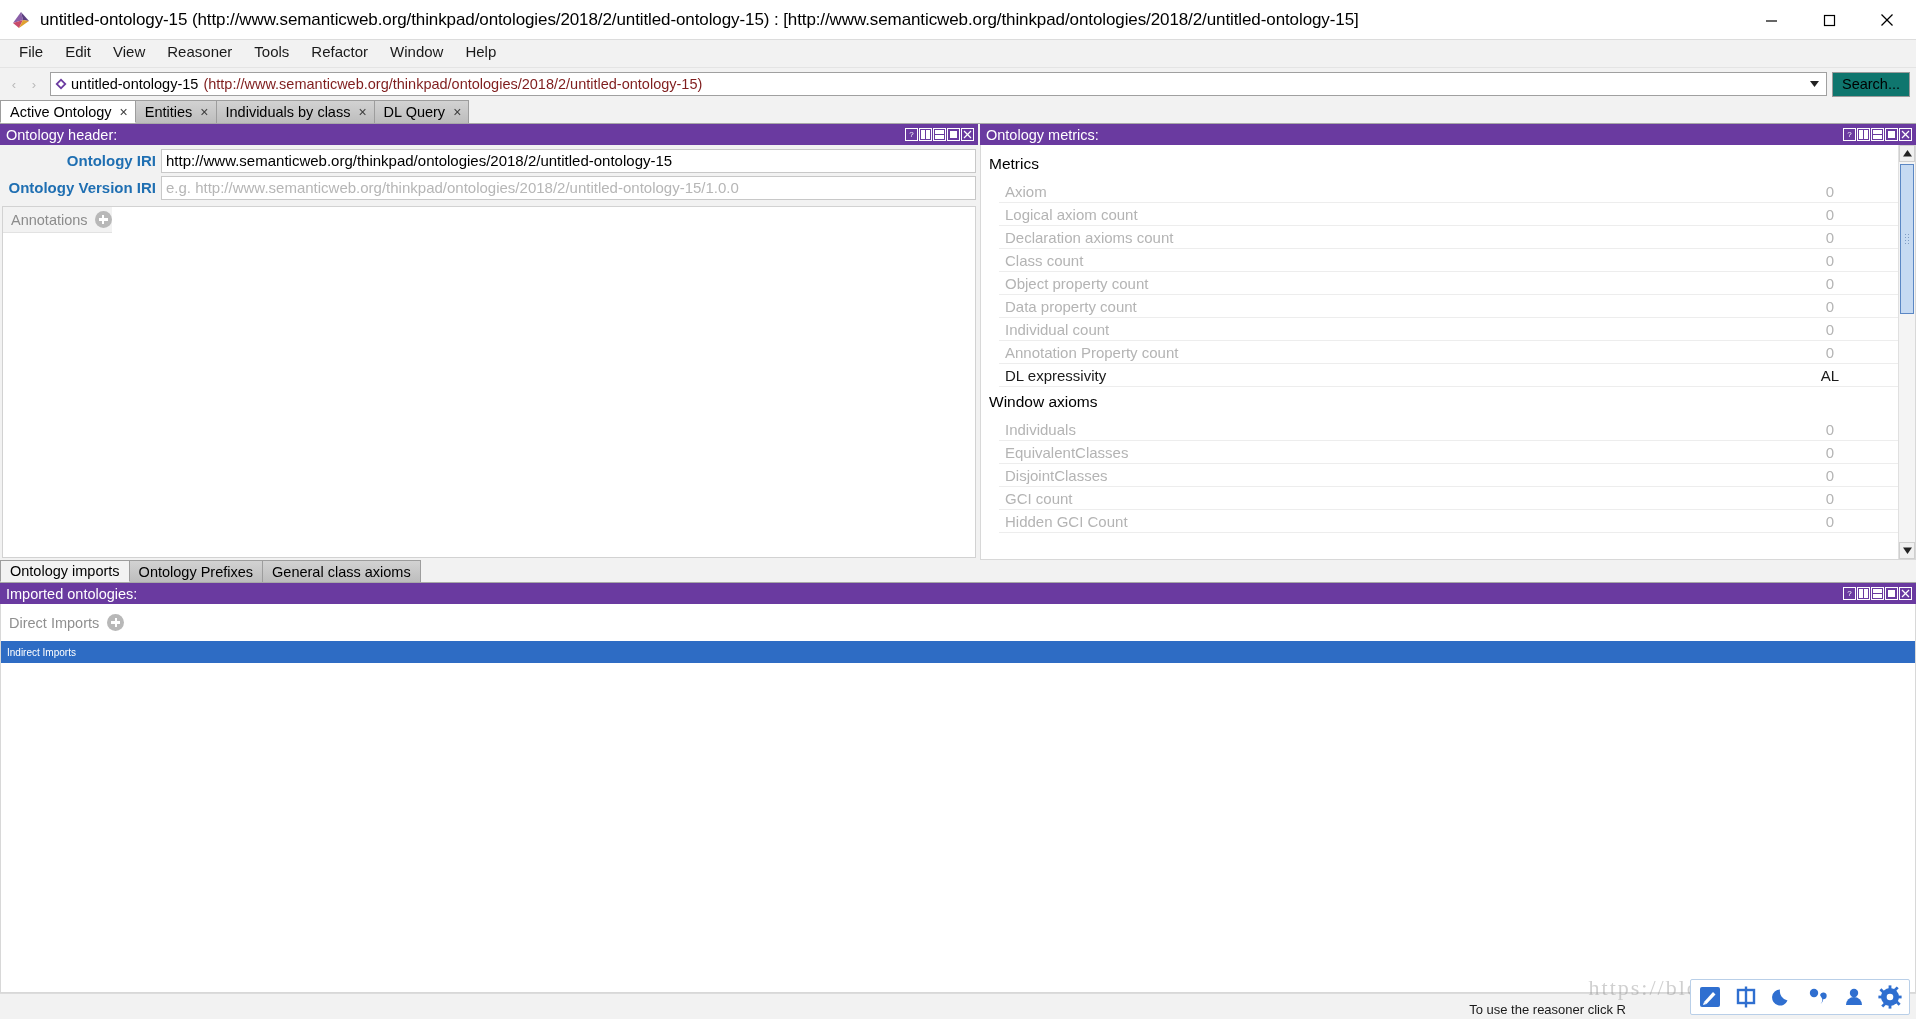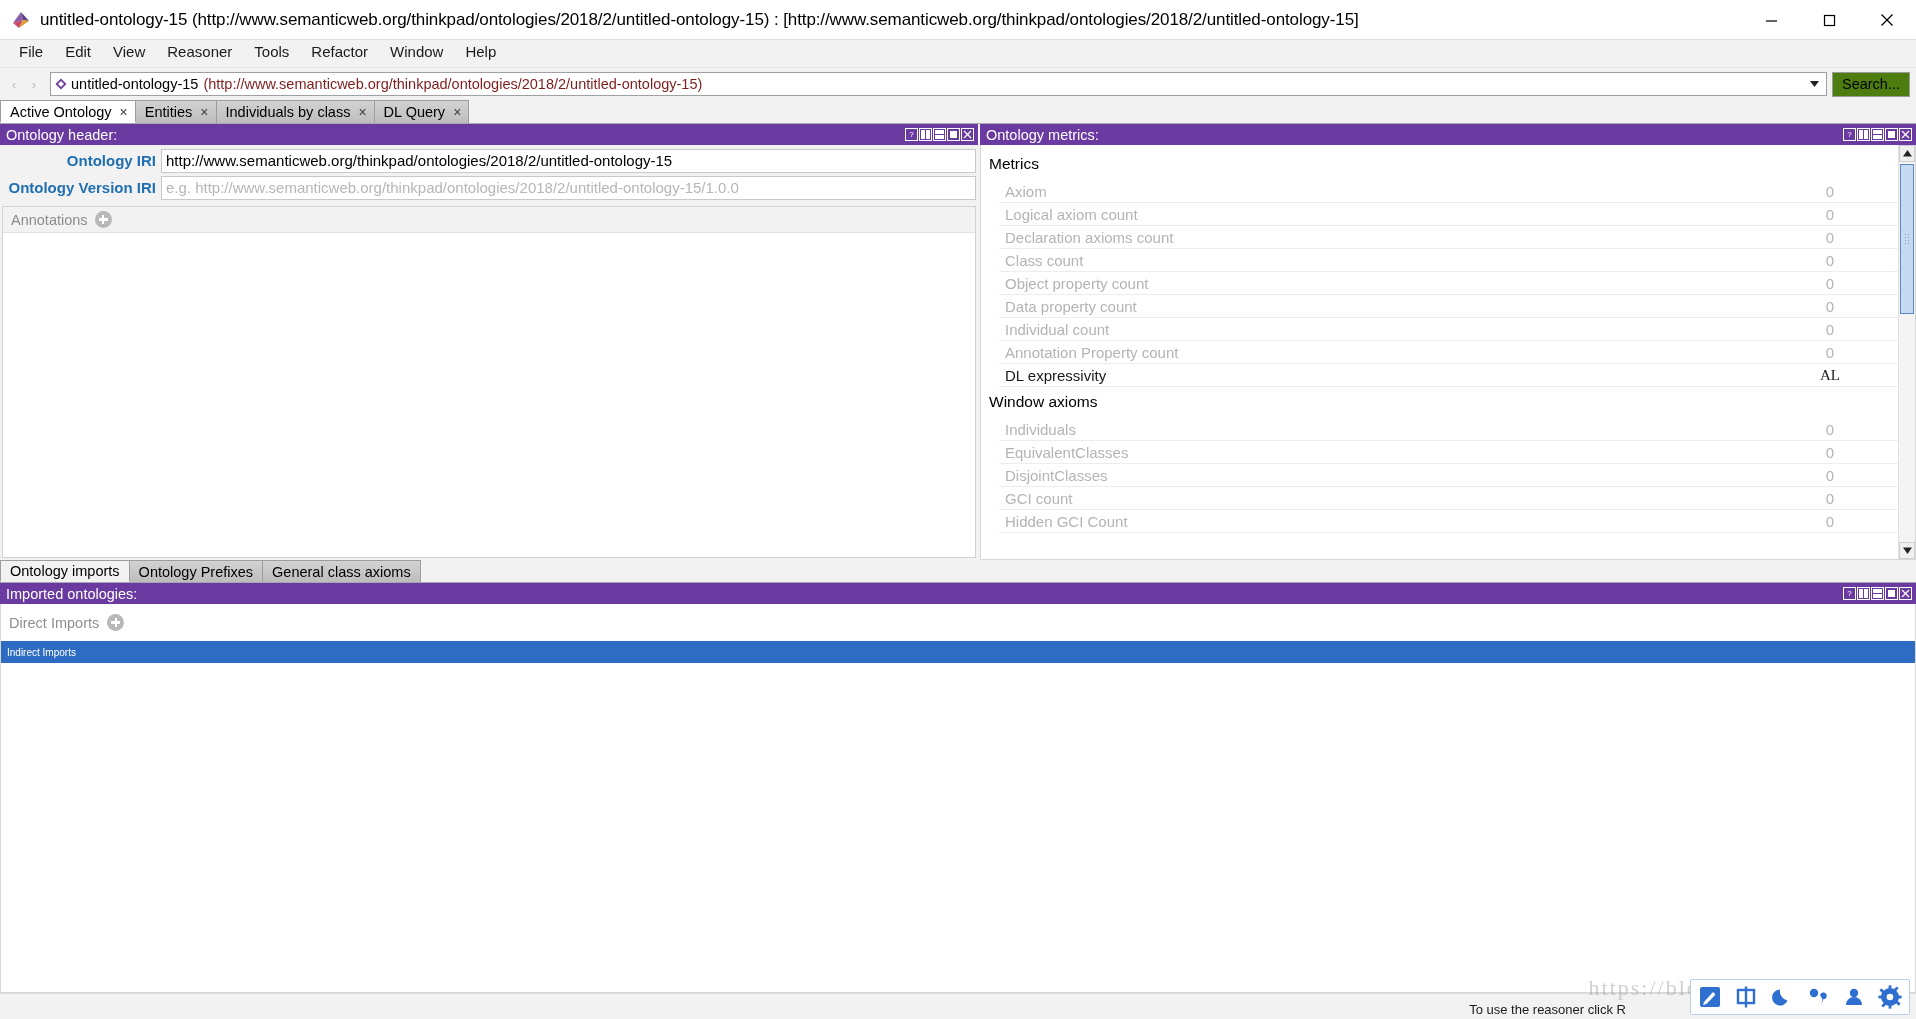--- a/index.html
+++ b/index.html
@@ -124,21 +124,21 @@
   .combo-arrow {
     position: absolute;
     right: 3px; top: 0; bottom: 0;
     width: 16px;
     display: flex; align-items: center; justify-content: center;
   }
   .search-btn {
     height: 25px;
     margin-left: 5px;
     padding: 0 9px;
-    background: #4d7c0f;
+    background: #0f766e;
     border: 1px solid #9b9b9b;
     font-size: 14.5px;
     color: #000;
     display: flex; align-items: center;
     cursor: default;
     white-space: nowrap;
   }
 
   
   .tabstrip {
@@ -275,21 +275,21 @@
     margin-right: 2px;
   }
   .iri-input.placeholder { color: #b6b6b6; }
 
   .annot-area {
     flex: 1 1 auto;
     margin: 4px 2px 2px 2px;
     background: #ffffff;
     border: 1px solid #d2d2d2;
     display: flex;
-    flex-direction: column;
+    flex-direction: row;
     overflow: hidden;
   }
   .annot-header {
     height: 26px;
     min-height: 26px;
     background: #f2f2f2;
     display: flex;
     align-items: center;
     padding-left: 8px;
     gap: 7px;
@@ -366,21 +366,21 @@
   }
   .m-row.strong .m-name { color: #1a1a1a; }
   .m-val {
     width: 120px;
     min-width: 120px;
     text-align: center;
     font-size: 15px;
     color: #b4b4b4;
     white-space: nowrap;
   }
-  .m-row.strong .m-val { color: #1a1a1a; font-family: Liberation Serif, serif; }
+  .m-row.strong .m-val { color: #1a1a1a; }
 
   
   .vscroll {
     width: 17px;
     min-width: 17px;
     background: #f4f4f4;
     border-left: 1px solid #e0e0e0;
     display: flex;
     flex-direction: column;
     position: relative;

